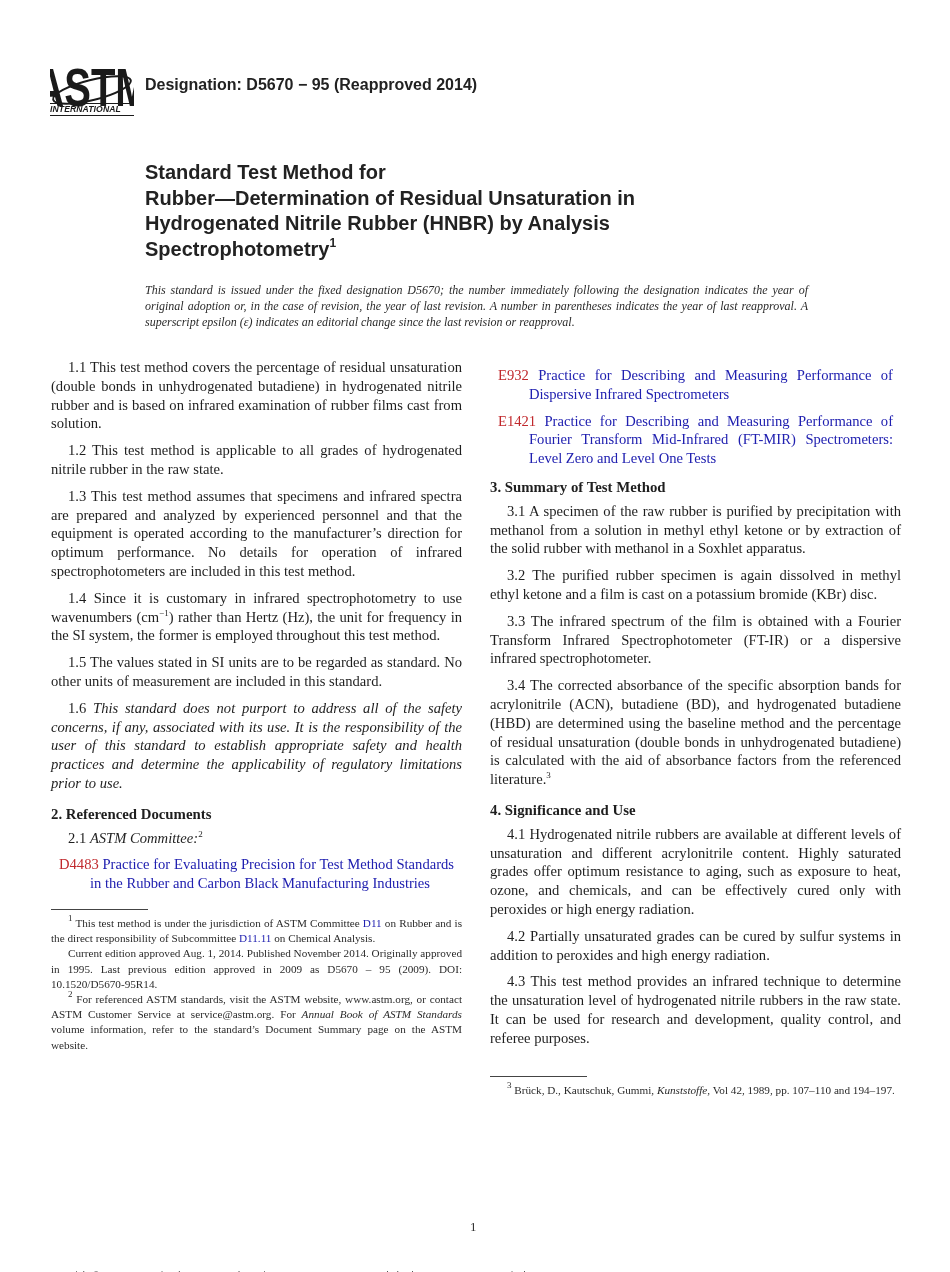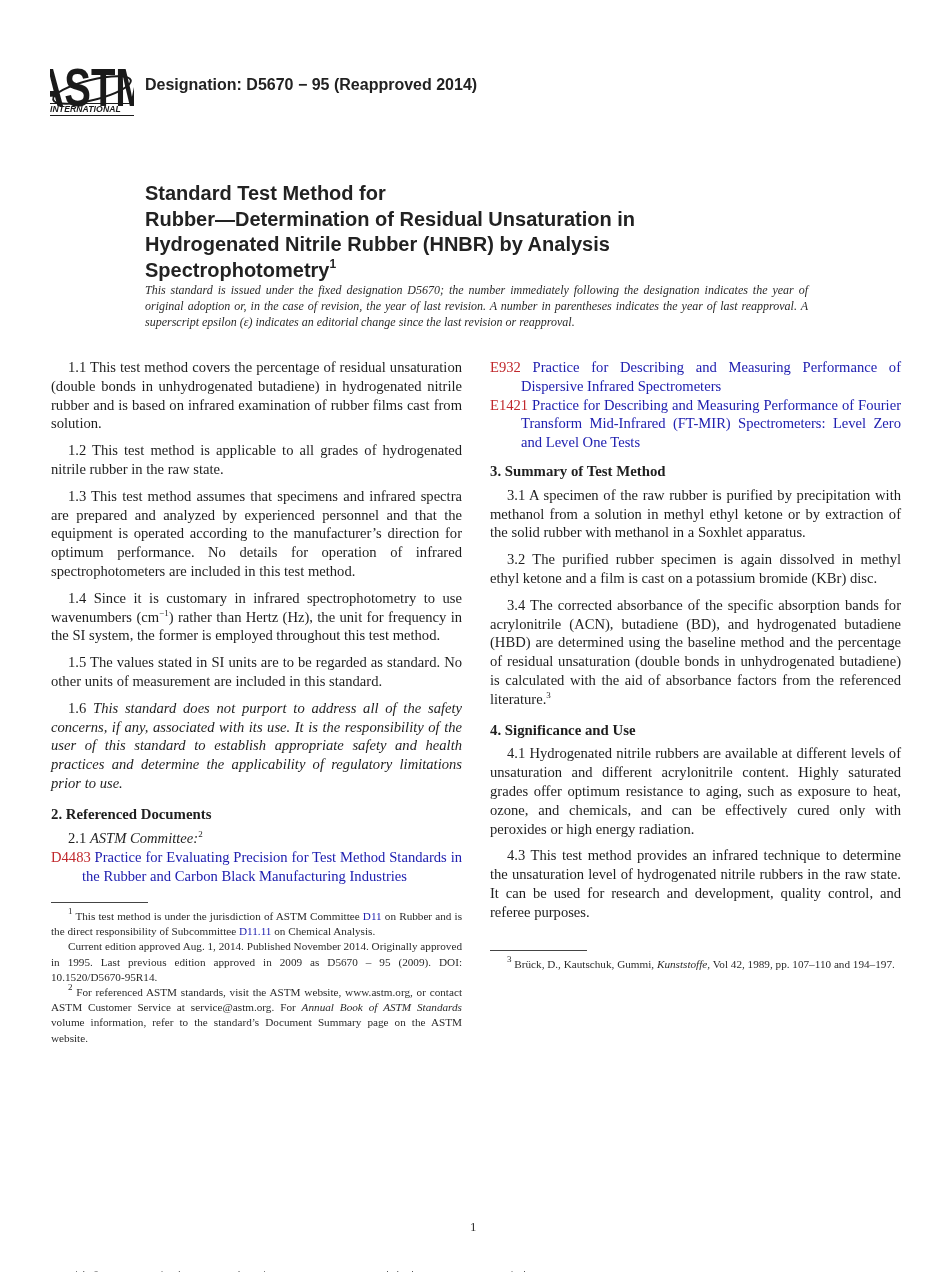--- a/index.html
+++ b/index.html
@@ -9,36 +9,36 @@
   .logo { position: absolute; left: 50px; top: 52px; width: 84px; height: 80px; }
   .logo svg { display: block; }
   .logo-text { position: absolute; left: 0; bottom: 16px; width: 84px; font-family: "Liberation Sans", sans-serif;
                font-weight: bold; font-style: italic; font-size: 8.6px; letter-spacing: 0.1px; color: #1a1a1a;
                border-top: 1px solid #1a1a1a; border-bottom: 1px solid #1a1a1a; text-align: left; line-height: 11px; }
 
   .designation { position: absolute; left: 145px; top: 76px; font-family: "Liberation Sans", sans-serif;
                  font-weight: bold; font-size: 16px; color: #222; }
 
   .title { position: absolute; left: 145px; top: 160px; width: 660px; font-family: "Liberation Sans", sans-serif;
-           font-weight: bold; font-size: 20px; line-height: 25.5px; color: #222; margin-top: 21px; }
+           font-weight: bold; font-size: 20px; line-height: 25.5px; color: #222; }
   .title sup { font-size: 12px; vertical-align: 9px; line-height: 0; }
 
   .intro { position: absolute; left: 145px; top: 282px; width: 663px; font-size: 12px; line-height: 16px;
            text-align: justify; color: #2a2a2a; font-style: italic; }
 
   .col { position: absolute; width: 411px; font-size: 14.6px; line-height: 18.8px; text-align: justify; color: #1e1e1e; }
   .col-left { left: 51px; top: 358px; }
   .col-right { left: 490px; top: 358px; }
 
   .heading { font-weight: bold; font-size: 14.8px; margin: 0 0 5px 0; }
   .para { margin: 0 0 8px 0; text-indent: 17px; }
   .para i { font-style: italic; }
   sup.fn { font-size: 9px; vertical-align: 6px; line-height: 0; }
 
-  .ref { margin: 0; padding-left: 31px; text-indent: -31px; text-align: justify; color: #2020b0; }
+  .ref { margin: 8px; padding-left: 31px; text-indent: -31px; text-align: justify; color: #2020b0; }
   .ref .code { color: #c0282c; }
   .ref-sub { margin: 0 0 1px 0; text-indent: 17px; }
 
   .fn-rule { width: 97px; border-top: 1px solid #444; margin: 12px 0 6px 0; }
   .footnotes { font-size: 11.2px; line-height: 15.2px; text-align: justify; color: #2a2a2a; }
   .footnotes p { margin: 0; text-indent: 17px; }
   .footnotes .lnk { color: #2020b0; }
 
   .copyright { position: absolute; left: 51px; top: 1270px; font-family: "Liberation Sans", sans-serif;
                font-size: 9.2px; color: #2a2a2a; }
@@ -86,24 +86,26 @@
   </div>
 </div>
 
 <div class="col col-right">
   <p class="ref"><span class="code">E932</span> <span>Practice for Describing and Measuring Performance of Dispersive Infrared Spectrometers</span></p>
   <p class="ref"><span class="code">E1421</span> <span>Practice for Describing and Measuring Performance of Fourier Transform Mid-Infrared (FT-MIR) Spectrometers: Level Zero and Level One Tests</span></p>
 
   <div class="heading" style="margin-top:10px">3.  Summary of Test Method</div>
   <p class="para">3.1  A specimen of the raw rubber is purified by precipitation with methanol from a solution in methyl ethyl ketone or by extraction of the solid rubber with methanol in a Soxhlet apparatus.</p>
   <p class="para">3.2 The purified rubber specimen is again dissolved in methyl ethyl ketone and a film is cast on a potassium bromide (KBr) disc.</p>
+  <p class="para">3.3 The infrared spectrum of the film is obtained with a Fourier Transform Infrared Spectrophotometer (FT-IR) or a dispersive infrared spectrophotometer.</p>
   <p class="para"><span>3.4 The corrected absorbance of the specific absorption bands for acrylonitrile (ACN), butadiene (BD), and hydrogenated butadiene (HBD) are determined using the baseline method and the percentage of residual unsaturation (double bonds in unhydrogenated butadiene) is calculated with the aid of absorbance factors from the referenced literature.</span><sup class="fn">3</sup></p>
 
   <div class="heading" style="margin-top:12px">4.  Significance and Use</div>
   <p class="para">4.1 Hydrogenated nitrile rubbers are available at different levels of unsaturation and different acrylonitrile content. Highly saturated grades offer optimum resistance to aging, such as exposure to heat, ozone, and chemicals, and can be effectively cured only with peroxides or high energy radiation.</p>
+  <p class="para">4.2 Partially unsaturated grades can be cured by sulfur systems in addition to peroxides and high energy radiation.</p>
   <p class="para">4.3 This test method provides an infrared technique to determine the unsaturation level of hydrogenated nitrile rubbers in the raw state. It can be used for research and development, quality control, and referee purposes.</p>
 
   <div class="fn-rule" style="margin-top:28px"></div>
   <div class="footnotes">
     <p><sup class="fn">3</sup><span> Brück, D., Kautschuk, Gummi, </span><i>Kunststoffe</i><span>, Vol 42, 1989, pp. 107–110 and 194–197.</span></p>
   </div>
 </div>
 
 <div class="copyright">Copyright © ASTM International, 100 Barr Harbor Drive, PO Box C700, West Conshohocken, PA 19428-2959. United States</div>
 <div class="pagenum">1</div>

